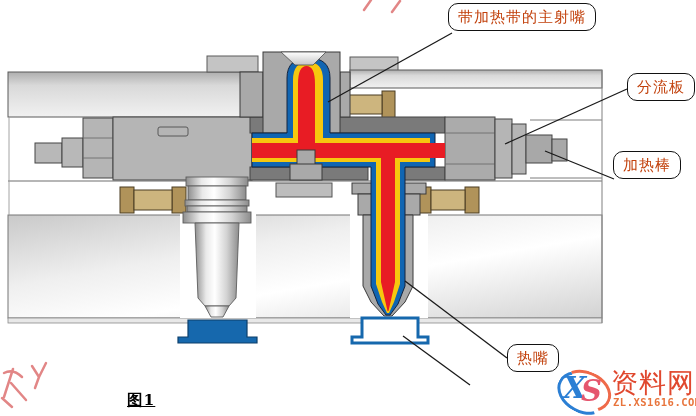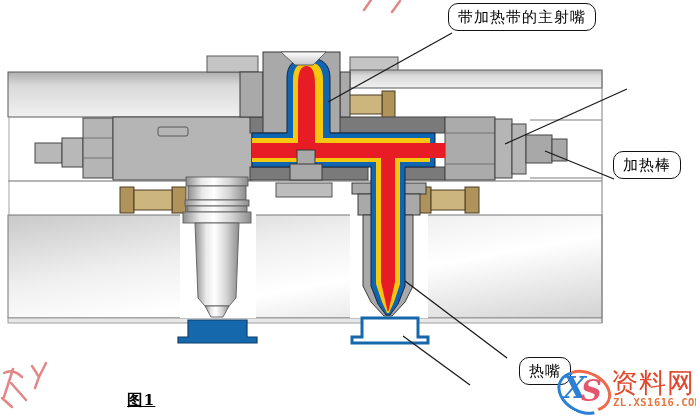--- a/index.html
+++ b/index.html
@@ -4,21 +4,21 @@
 <style>
   html,body{margin:0;padding:0;background:#fff;}
   .stage{
     position:relative;width:696px;height:416px;background:#ffffff;overflow:hidden;
     font-family:"DejaVu Serif","Liberation Serif",serif;color:#111;
   }
   .stage svg{position:absolute;left:0;top:0;}
   .callout{
     position:absolute;background:#fff;border:1.6px solid #121212;border-radius:10px;
     padding:5px 9px 4px;font-size:15px;line-height:1.15;white-space:nowrap;
-    letter-spacing:1px;color:#000000;z-index:5;
+    letter-spacing:1px;color:#c2410c;z-index:5;
   }
   .caption{
     position:absolute;left:127px;top:390px;font-size:15.5px;font-weight:600;
     color:#000;letter-spacing:1px;z-index:5;display:flex;
   }
   .caption .num{text-decoration:underline;}
   
   .wm{position:absolute;left:554px;top:367px;width:142px;height:49px;z-index:6;}
   .wm-icon{position:absolute;left:0;top:3px;width:56px;height:42px;}
   .wm-arc1{position:absolute;left:2px;top:3px;width:48px;height:34px;border:3px solid var(--watermark-blue,#2b7fd4);
@@ -181,22 +181,23 @@
       <path d="M400,1 L392,12"></path>
       <path d="M4,373 C10,370 16,371 22,377"></path>
       <path d="M13,369 L4,397"></path>
       <path d="M11,383 L26,400"></path>
       <path d="M2,398 L12,407"></path>
       <path d="M32,366 L39,377 M46,363 L39,377 M39,377 L35,388"></path>
     </g>
   </svg>
 
   <div class="callout" style="left:448px;top:3px;">带加热带的主射嘴</div>
+  <div class="callout" style="left:627px;top:73px;">分流板</div>
   <div class="callout" style="left:613px;top:151px;">加热棒</div>
-  <div class="callout" style="left:507px;top:357px;margin-left:12px;">热嘴</div>
+  <div class="callout" style="left:507px;top:344px;">热嘴</div>
 
   <div class="caption">
     <span class="num">图1</span>
   </div>
 
   <div class="wm">
     <div class="wm-icon">
       <div class="wm-arc1"></div>
       <div class="wm-arc2"></div>
       <span class="wm-x">X</span>

